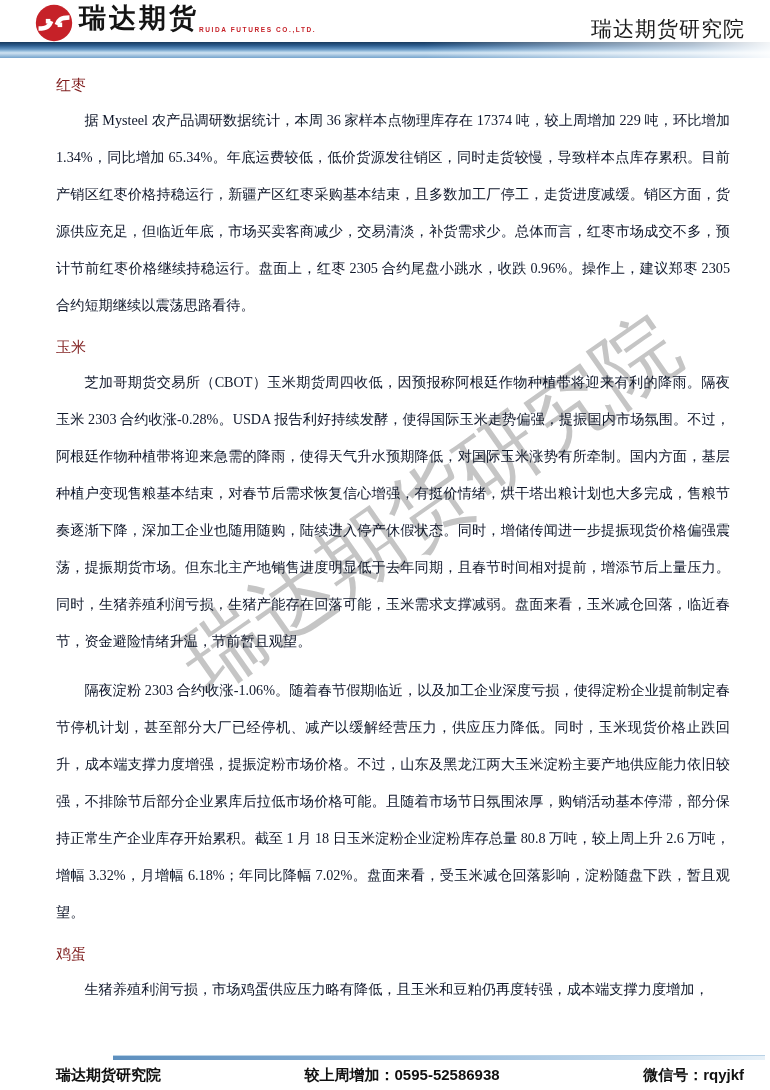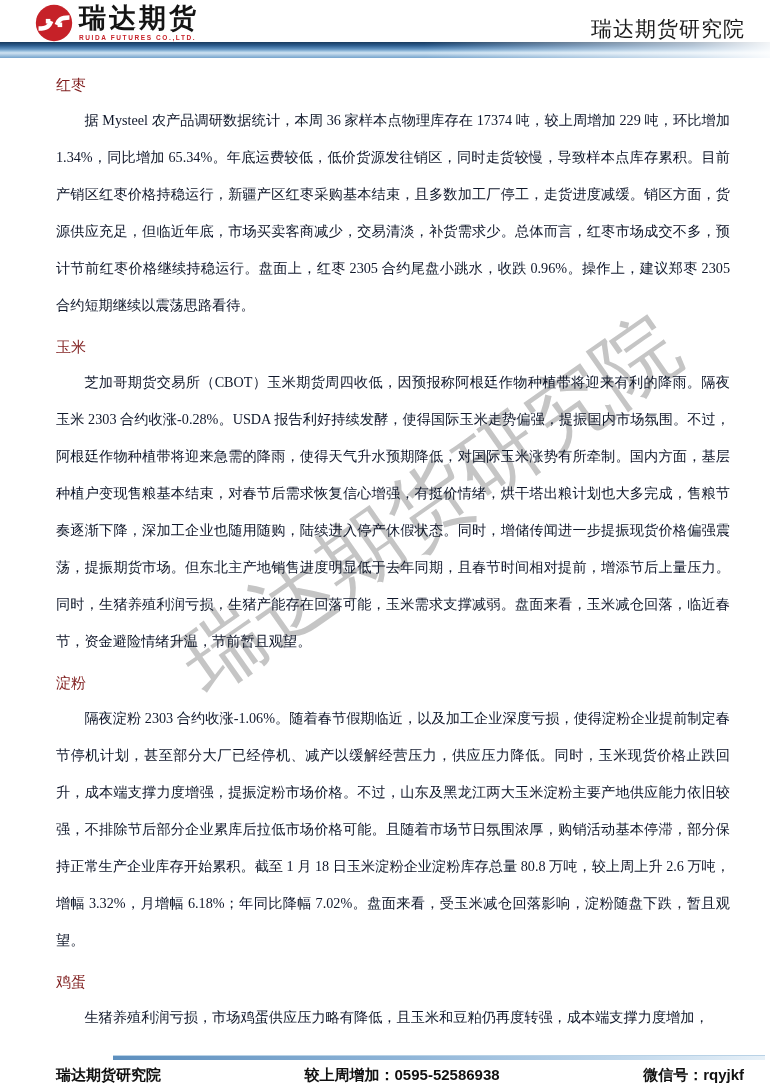--- a/index.html
+++ b/index.html
@@ -5,21 +5,21 @@
   * { margin:0; padding:0; box-sizing:border-box; }
   html,body { background:#ffffff; }
   .page {
     position:relative; width:770px; height:1090px; background:#ffffff;
     overflow:hidden; font-family:"Liberation Serif", serif; color:#1c1c1c;
   }
   
   .header { position:relative; height:58px; }
   .logo { position:absolute; left:34px; top:3px; display:flex; align-items:flex-start; }
   .logo-icon { width:40px; height:40px; display:block; }
-  .logo-text { margin-left:5px; display:flex; flex-direction:column; }
+  .logo-text { margin-left:5px; display:flex; flex-direction:row;align-items:flex-end; }
   .logo-brand {
     font-family:"Liberation Sans", sans-serif; font-weight:bold;
     font-size:27px; line-height:30px; letter-spacing:3px; color:#141414;
   }
   .logo-sub {
     font-family:"Liberation Sans", sans-serif; font-weight:bold;
     font-size:6.5px; letter-spacing:1.6px; color:#c62128; margin-top:1px;
   }
   .header-title {
     position:absolute; right:25px; top:15px;
@@ -95,21 +95,20 @@
   <main class="content">
     <section class="sec">
       <h2 class="sec-heading">红枣</h2>
       <p class="sec-para">据 Mysteel 农产品调研数据统计，本周 36 家样本点物理库存在 17374 吨，较上周增加 229 吨，环比增加 1.34%，同比增加 65.34%。年底运费较低，低价货源发往销区，同时走货较慢，导致样本点库存累积。目前产销区红枣价格持稳运行，新疆产区红枣采购基本结束，且多数加工厂停工，走货进度减缓。销区方面，货源供应充足，但临近年底，市场买卖客商减少，交易清淡，补货需求少。总体而言，红枣市场成交不多，预计节前红枣价格继续持稳运行。盘面上，红枣 2305 合约尾盘小跳水，收跌 0.96%。操作上，建议郑枣 2305 合约短期继续以震荡思路看待。</p>
     </section>
     <section class="sec">
       <h2 class="sec-heading">玉米</h2>
       <p class="sec-para">芝加哥期货交易所（CBOT）玉米期货周四收低，因预报称阿根廷作物种植带将迎来有利的降雨。隔夜玉米 2303 合约收涨-0.28%。USDA 报告利好持续发酵，使得国际玉米走势偏强，提振国内市场氛围。不过，阿根廷作物种植带将迎来急需的降雨，使得天气升水预期降低，对国际玉米涨势有所牵制。国内方面，基层种植户变现售粮基本结束，对春节后需求恢复信心增强，有挺价情绪，烘干塔出粮计划也大多完成，售粮节奏逐渐下降，深加工企业也随用随购，陆续进入停产休假状态。同时，增储传闻进一步提振现货价格偏强震荡，提振期货市场。但东北主产地销售进度明显低于去年同期，且春节时间相对提前，增添节后上量压力。同时，生猪养殖利润亏损，生猪产能存在回落可能，玉米需求支撑减弱。盘面来看，玉米减仓回落，临近春节，资金避险情绪升温，节前暂且观望。</p>
     </section>
     <section class="sec">
-      <h2 class="sec-heading">淀粉</h2>
       <p class="sec-para">隔夜淀粉 2303 合约收涨-1.06%。随着春节假期临近，以及加工企业深度亏损，使得淀粉企业提前制定春节停机计划，甚至部分大厂已经停机、减产以缓解经营压力，供应压力降低。同时，玉米现货价格止跌回升，成本端支撑力度增强，提振淀粉市场价格。不过，山东及黑龙江两大玉米淀粉主要产地供应能力依旧较强，不排除节后部分企业累库后拉低市场价格可能。且随着市场节日氛围浓厚，购销活动基本停滞，部分保持正常生产企业库存开始累积。截至 1 月 18 日玉米淀粉企业淀粉库存总量 80.8 万吨，较上周上升 2.6 万吨，增幅 3.32%，月增幅 6.18%；年同比降幅 7.02%。盘面来看，受玉米减仓回落影响，淀粉随盘下跌，暂且观望。</p>
     </section>
     <section class="sec">
       <h2 class="sec-heading">鸡蛋</h2>
       <p class="sec-para">生猪养殖利润亏损，市场鸡蛋供应压力略有降低，且玉米和豆粕仍再度转强，成本端支撑力度增加，</p>
     </section>
   </main>
 
   <footer class="footer">
     <div class="footer-bar"></div>

